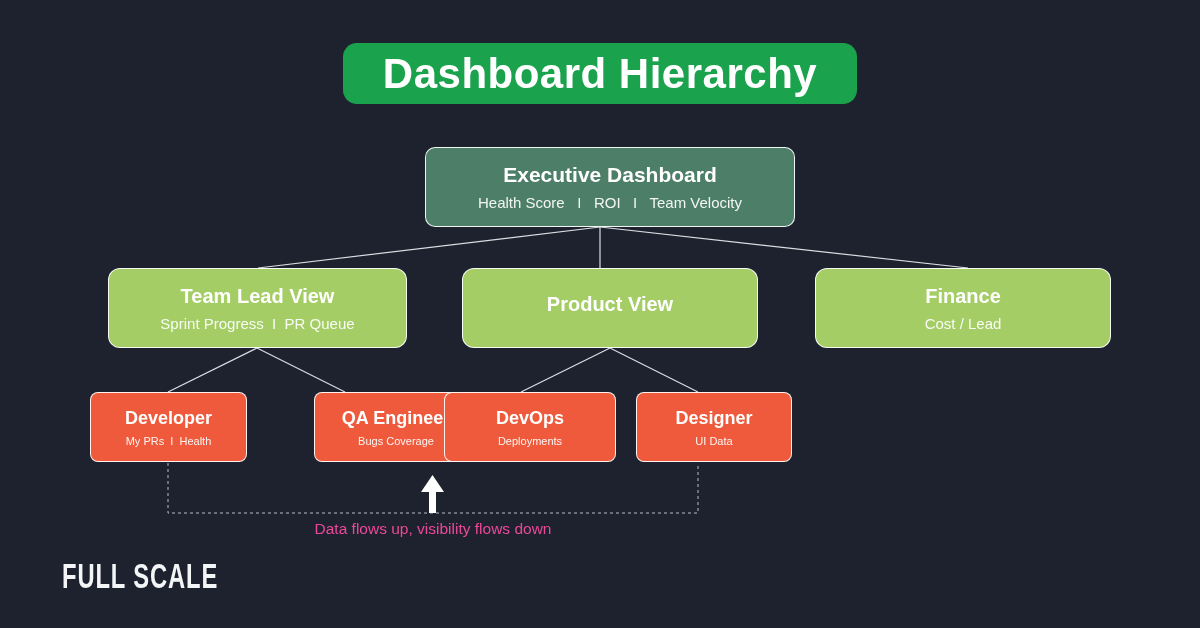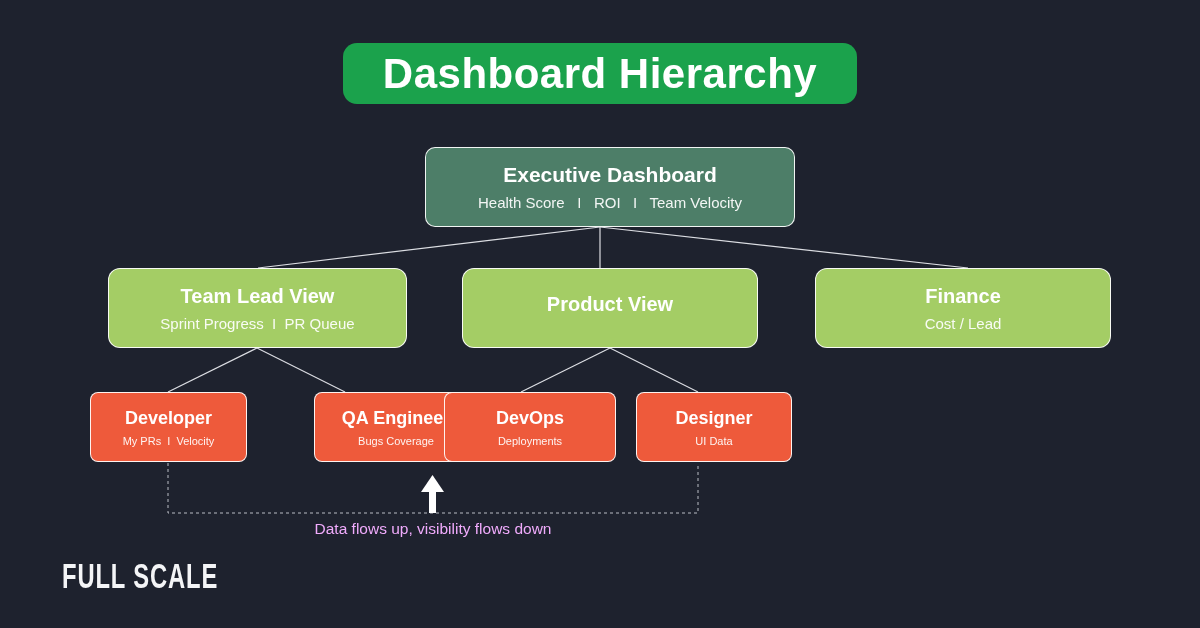--- a/index.html
+++ b/index.html
@@ -69,21 +69,21 @@
   .node-leaf .node-subtitle { font-size: 11px; }
   #leaf-0 { left: 90px;  width: 157px; }
   #leaf-1 { left: 266px; width: 164px; margin-left: 48px; }
   #leaf-2 { left: 444px; width: 172px; }
   #leaf-3 { left: 620px; width: 156px; margin-left: 16px; }
   .caption {
     position: absolute;
     left: 233px; top: 520px;
     width: 400px;
     text-align: center;
-    color: #f0abfc;
+    color: #ec4899;
     font-size: 15.5px;
   }
   .logo {
     position: absolute;
     left: 62px; top: 556px;
     color: #f4f5f7;
     font-size: 27px;
     font-weight: bold;
     letter-spacing: 1px;
     transform: scale(0.88, 1.32);
@@ -132,21 +132,21 @@
   <div class="node node-branch" id="branch-1">
     <div class="node-title">Product View</div>
   </div>
   <div class="node node-branch" id="branch-2">
     <div class="node-title">Finance</div>
     <div class="node-subtitle">Cost / Lead</div>
   </div>
 
   <div class="node node-leaf" id="leaf-0">
     <div class="node-title">Developer</div>
-    <div class="node-subtitle">My PRs  I  Velocity</div>
+    <div class="node-subtitle">My PRs  I  Health</div>
   </div>
   <div class="node node-leaf" id="leaf-1">
     <div class="node-title">QA Engineer</div>
     <div class="node-subtitle">Bugs Coverage</div>
   </div>
   <div class="node node-leaf" id="leaf-2">
     <div class="node-title">DevOps</div>
     <div class="node-subtitle">Deployments</div>
   </div>
   <div class="node node-leaf" id="leaf-3">

